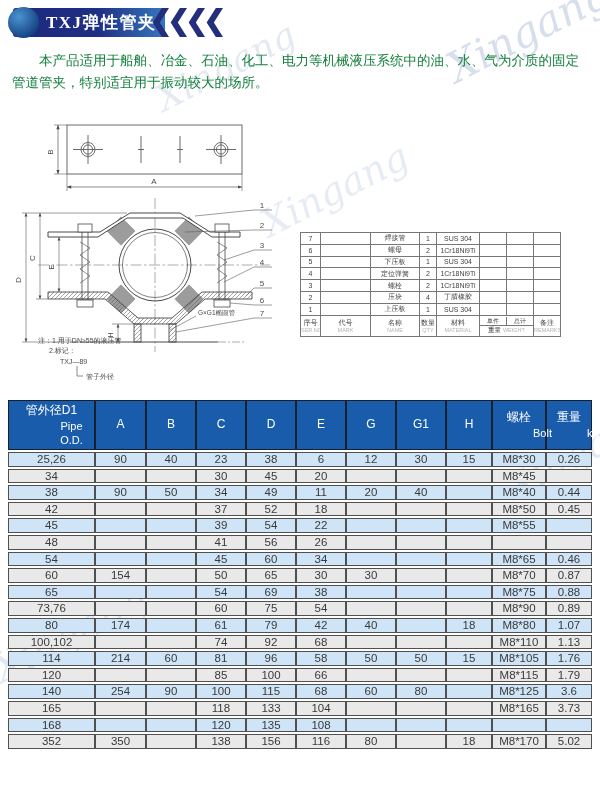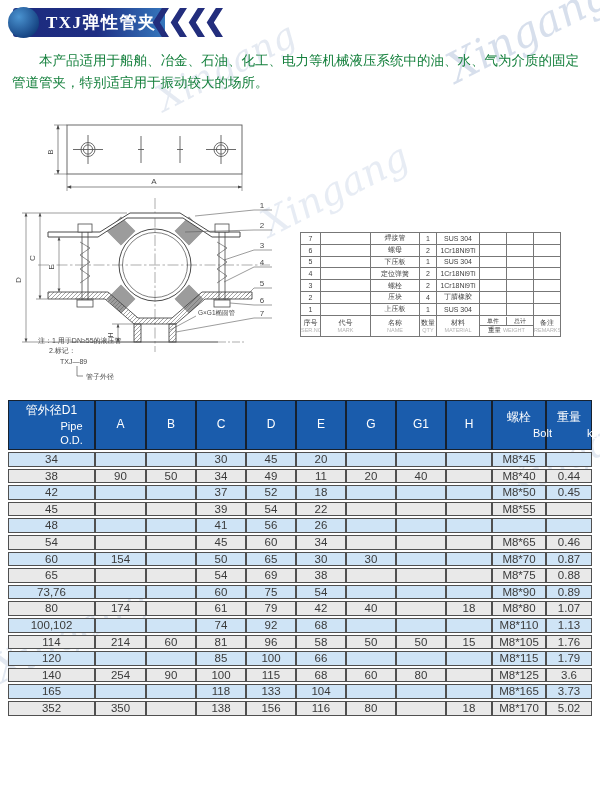--- a/index.html
+++ b/index.html
@@ -347,20 +347,33 @@
             <div class="sub">Bolt</div>
           </th>
         <th>
             <div>重量</div>
             <div class="sub">kg</div>
           </th>
       </tr>
     </thead>
     <tbody id="mt-body">
         <tr>
+          <td>25,26</td>
+          <td>90</td>
+          <td>40</td>
+          <td>23</td>
+          <td>38</td>
+          <td>6</td>
+          <td>12</td>
+          <td>30</td>
+          <td>15</td>
+          <td>M8*30</td>
+          <td>0.26</td>
+        </tr>
+        <tr>
           <td>34</td>
           <td></td>
           <td></td>
           <td>30</td>
           <td>45</td>
           <td>20</td>
           <td></td>
           <td></td>
           <td></td>
           <td>M8*45</td>
@@ -542,20 +555,33 @@
           <td>118</td>
           <td>133</td>
           <td>104</td>
           <td></td>
           <td></td>
           <td></td>
           <td>M8*165</td>
           <td>3.73</td>
         </tr>
         <tr>
+          <td>168</td>
+          <td></td>
+          <td></td>
+          <td>120</td>
+          <td>135</td>
+          <td>108</td>
+          <td></td>
+          <td></td>
+          <td></td>
+          <td></td>
+          <td></td>
+        </tr>
+        <tr>
           <td>352</td>
           <td>350</td>
           <td></td>
           <td>138</td>
           <td>156</td>
           <td>116</td>
           <td>80</td>
           <td></td>
           <td>18</td>
           <td>M8*170</td>

